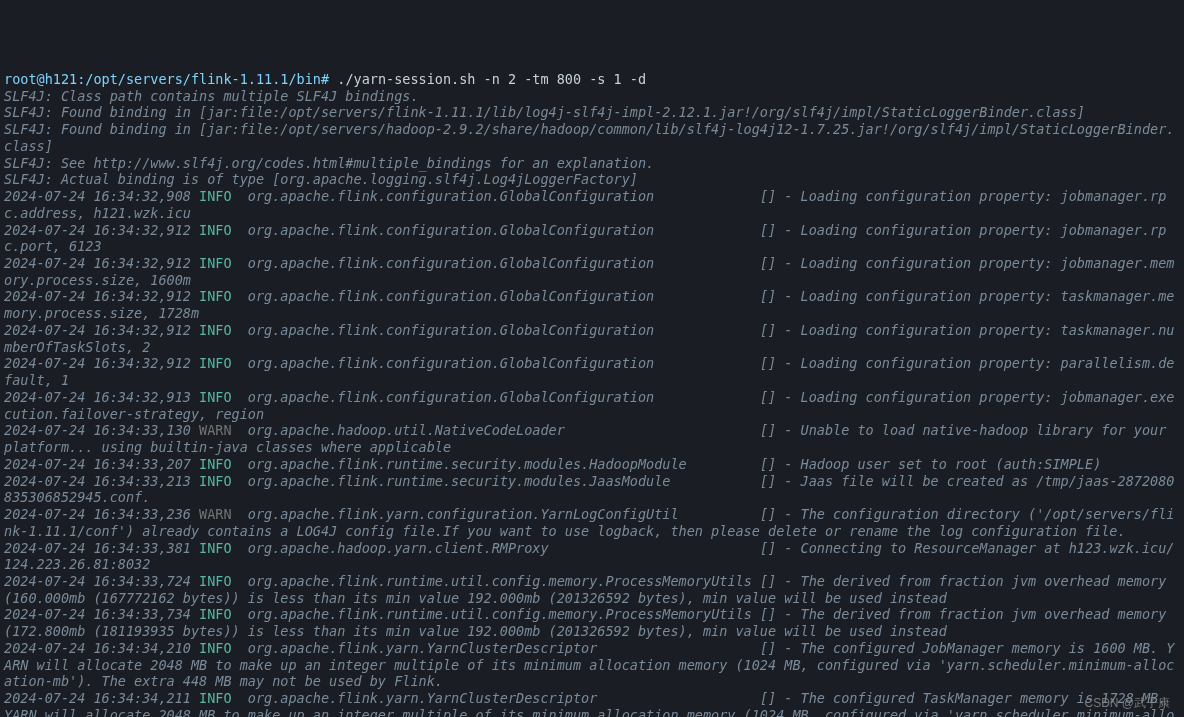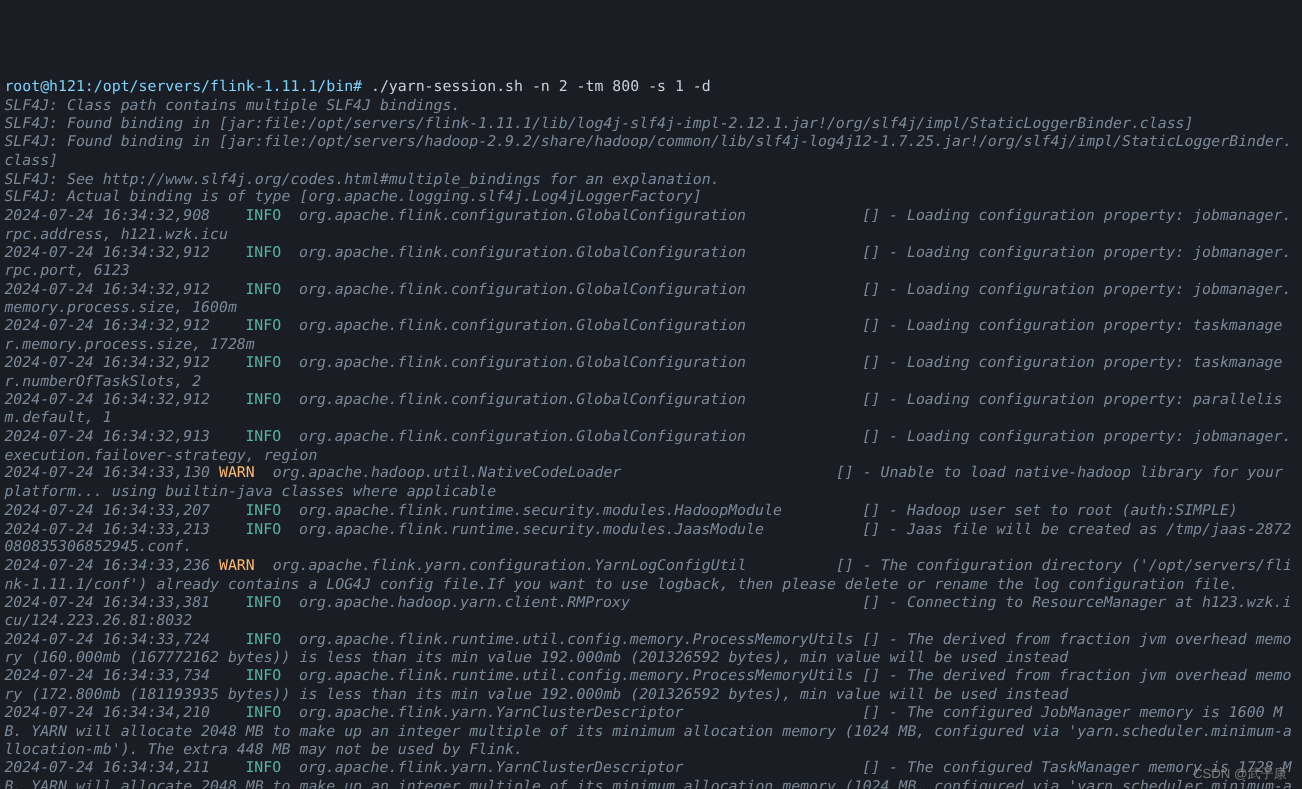--- a/index.html
+++ b/index.html
@@ -20,22 +20,22 @@
       width: 1184px;
       height: 717px;
       position: relative;
     }
     .line {
       display: block;
     }
     .green { color: #7dd3fc; }
     .white { color: #c8d0d8; }
     .gray { color: #7a8a99; font-style: italic; }
-    .info { color: #56b6a4; margin-left: 24px; }
-    .warn { color: #fdba74; }
+    .info { color: #56b6a4; }
+    .warn { color: #737373; }
     .watermark {
       position: absolute;
       bottom: 6px;
       right: 14px;
       color: #8a8a8a;
       font-size: 12px;
       font-family: sans-serif;
       opacity: 0.85;
     }
   </style>

